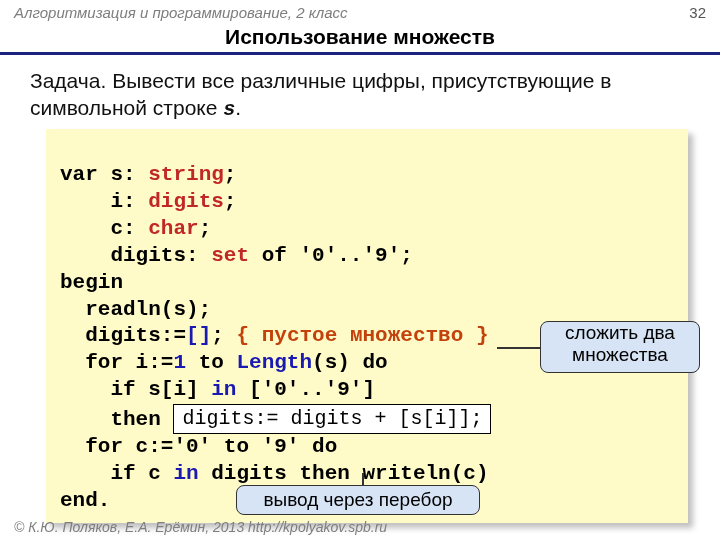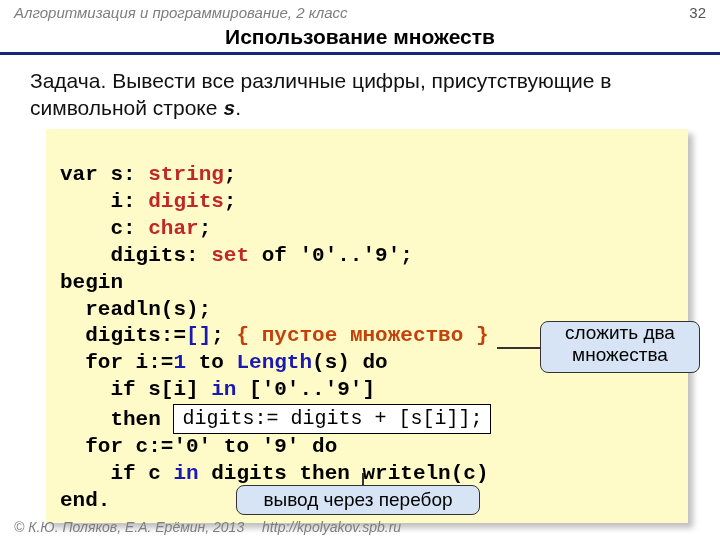--- a/index.html
+++ b/index.html
@@ -96,21 +96,21 @@
   }
 
   .footer {
     position: absolute;
     left: 0; bottom: 3px;
     color: #7e7e7e;
     font-style: italic;
     font-size: 14px;
     padding: 2px 14px;
   }
-  .footer .url { margin-left: 14px; }
+  .footer .url { }
 </style>
 </head>
 <body>
 
 <div class="header-band">
   <span>Алгоритмизация и программирование, 2 класс</span>
   <span class="page-num">32</span>
 </div>
 
 <div class="title">Использование множеств</div>

